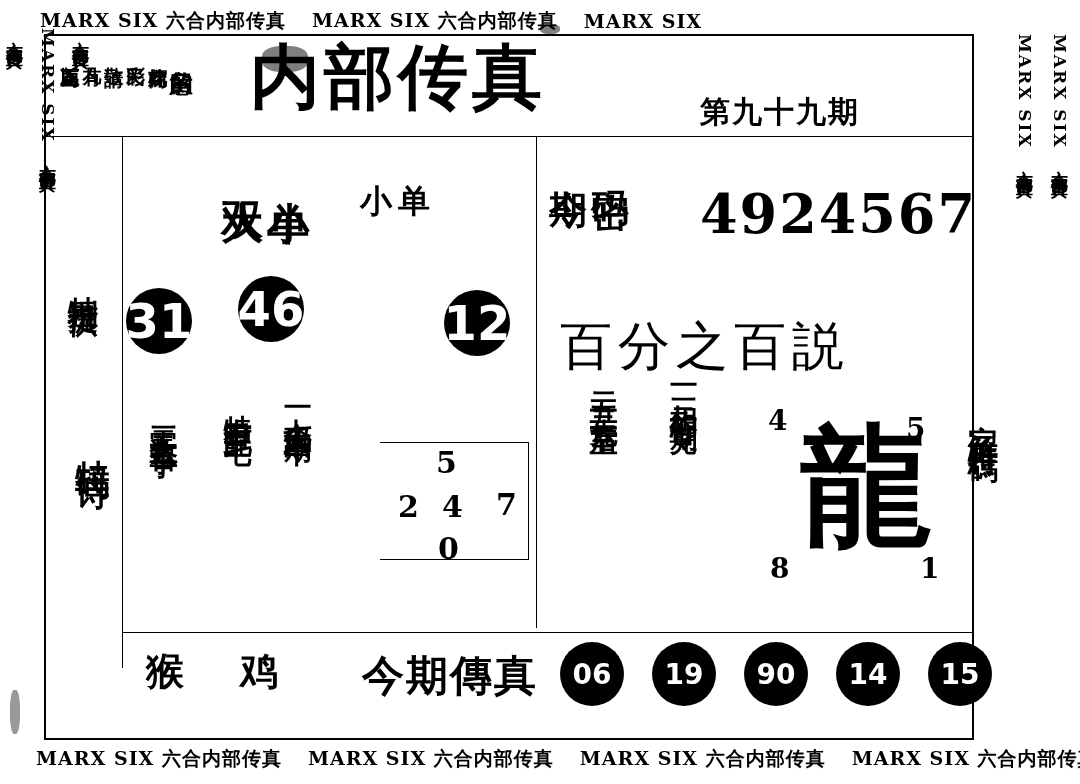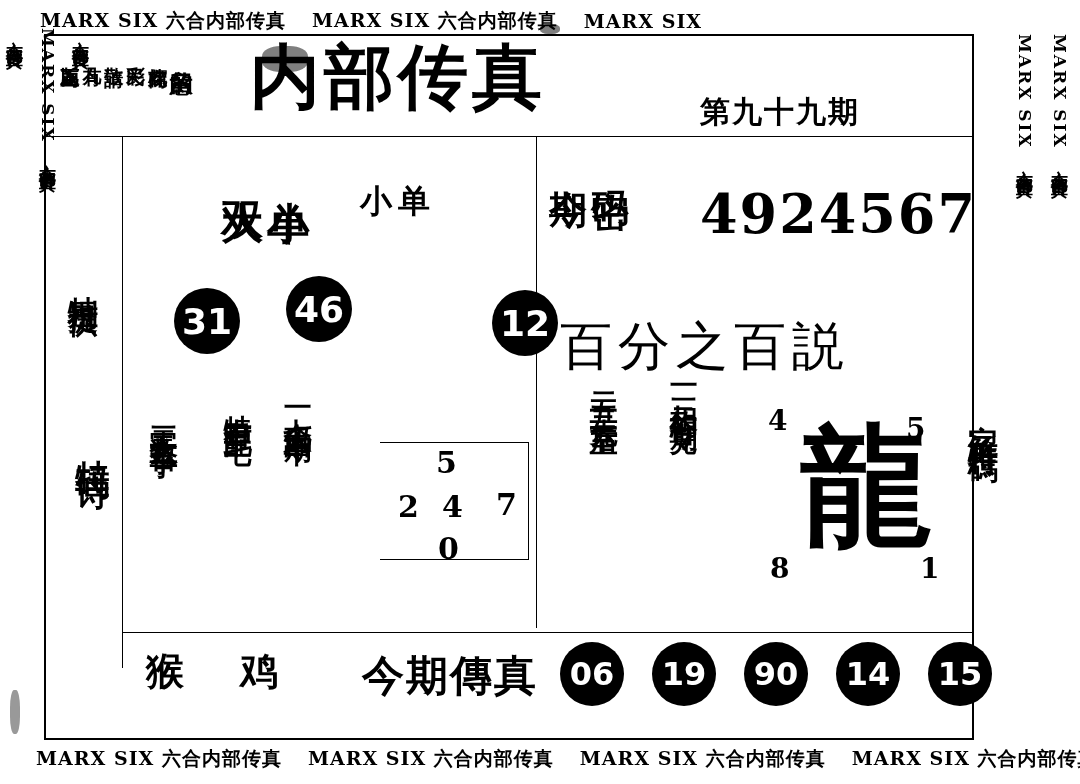--- a/index.html
+++ b/index.html
@@ -97,22 +97,22 @@
 
   
   .ball{
     position:absolute;
     border-radius:50%;
     background:#000;color:#fff;
     display:flex;align-items:center;justify-content:center;
     font-family:"DejaVu Sans", sans-serif;
     font-weight:bold;
   }
-  .ball.lg{width:66px;height:66px;font-size:36px;margin-left:48px;}
-  .ball.sm{width:64px;height:64px;font-size:32px;text-align:right;}
+  .ball.lg{width:66px;height:66px;font-size:48px;}
+  .ball.sm{width:64px;height:64px;font-size:28px;text-align:right;}
 
   
   .vcol{
     position:absolute;
     writing-mode:vertical-rl;
     font-weight:bold;
     white-space:nowrap;
     line-height:1.12;
   }
 

